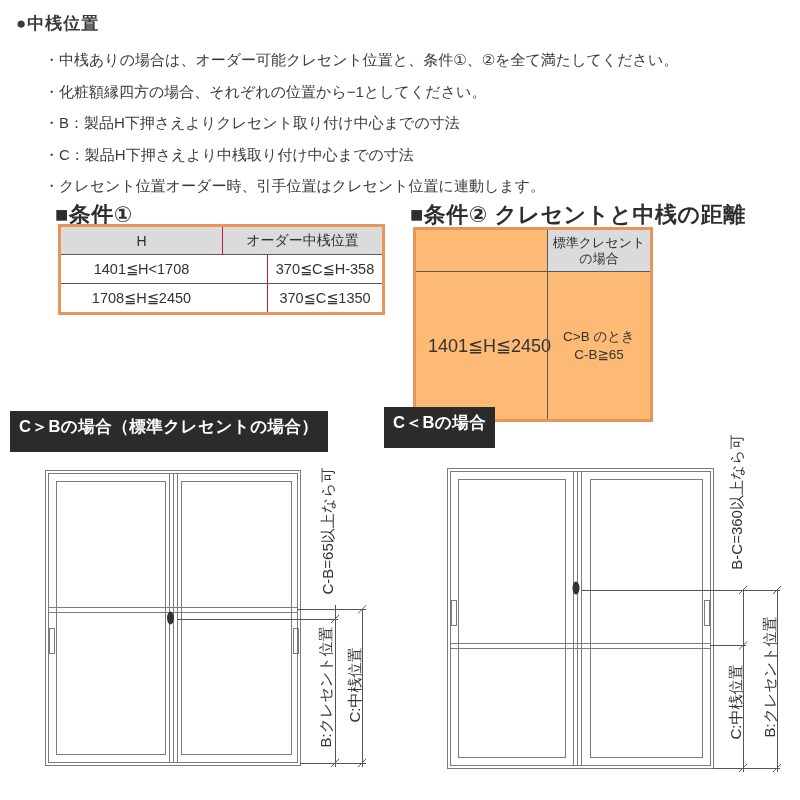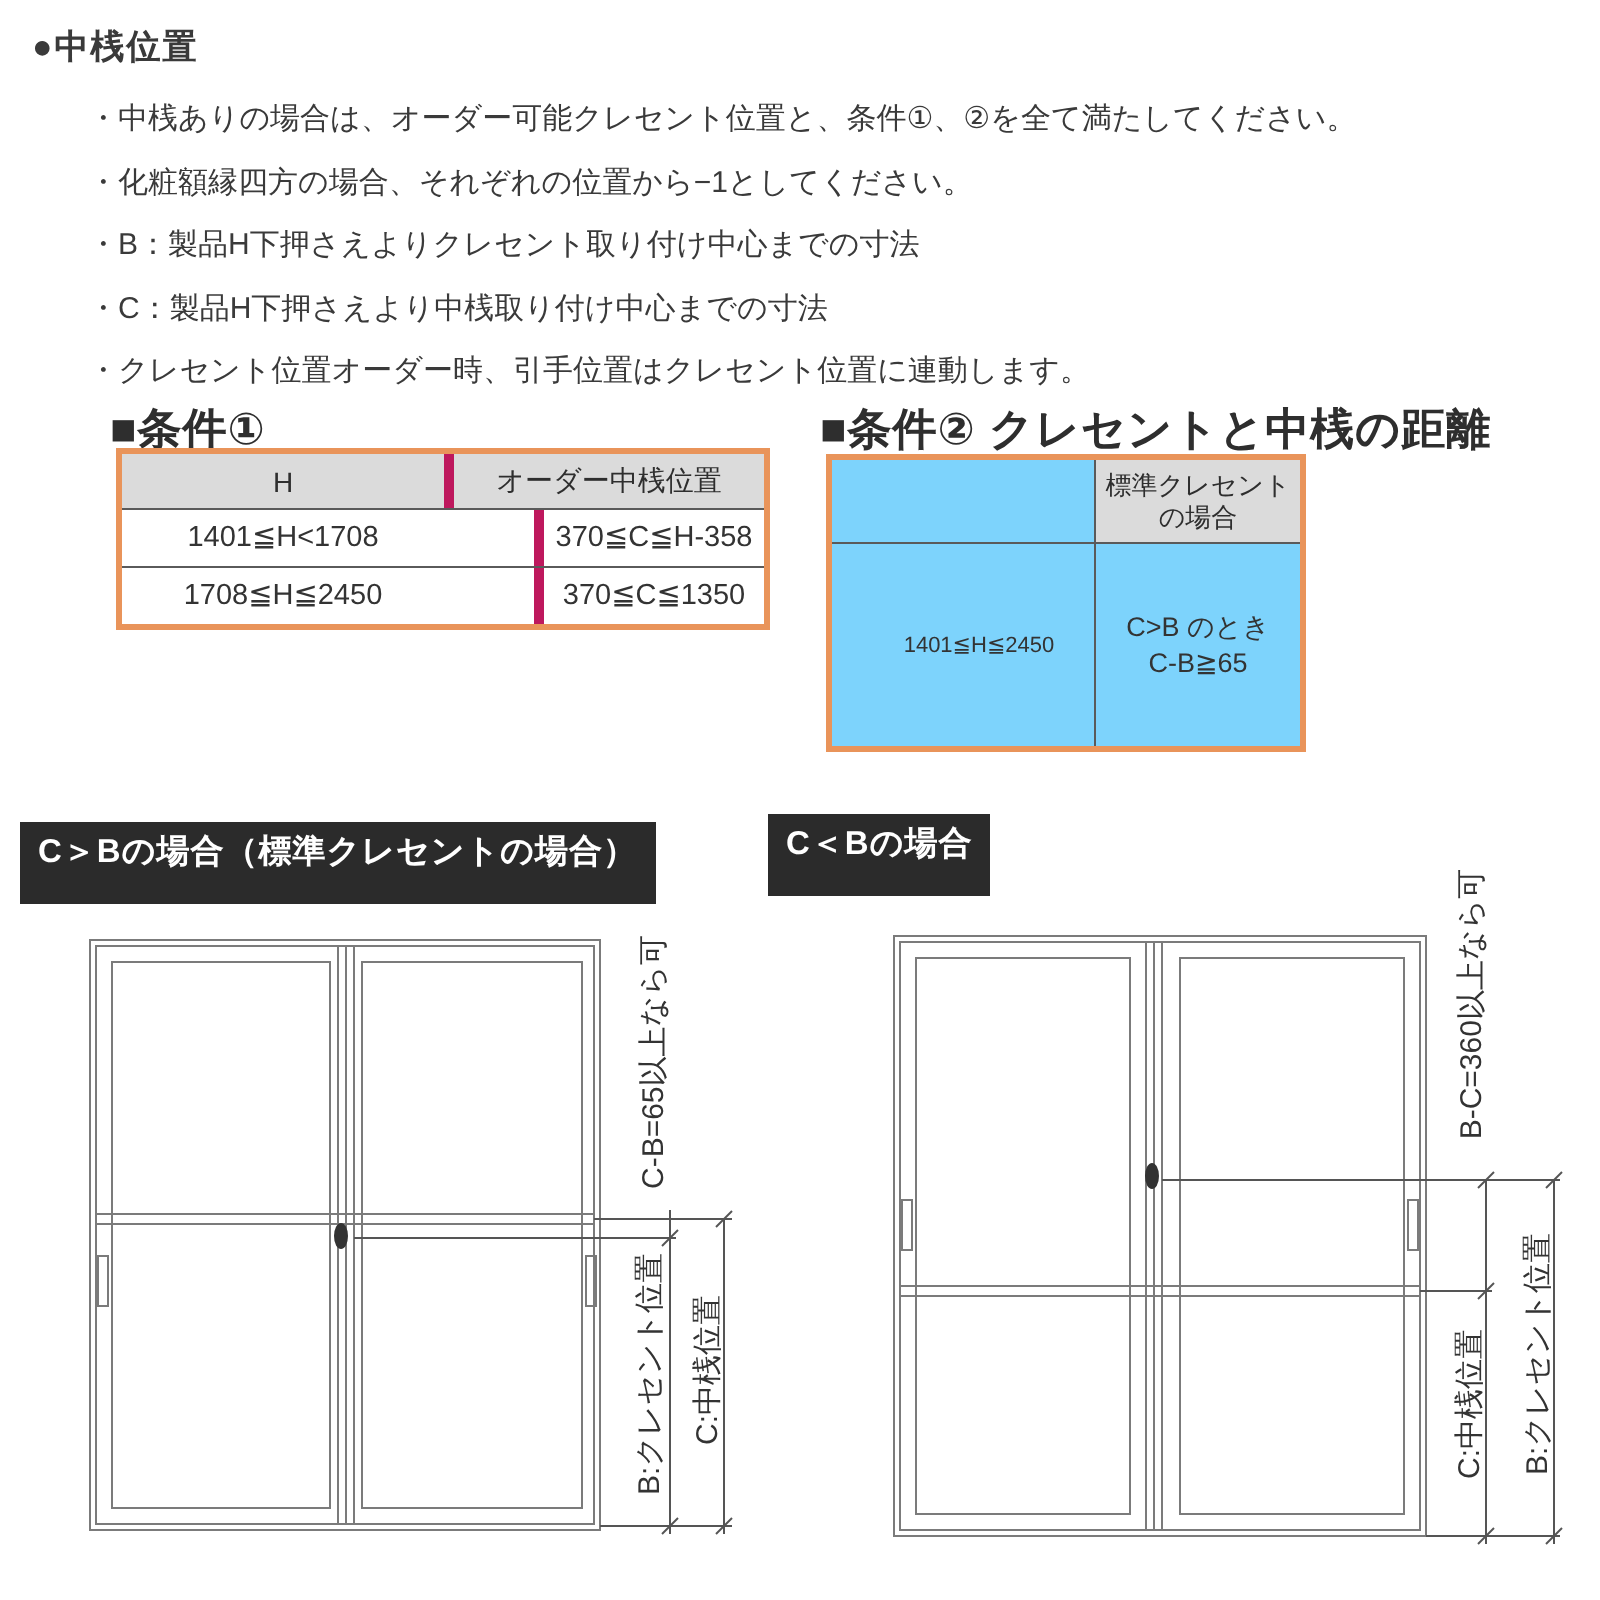--- a/index.html
+++ b/index.html
@@ -13,32 +13,32 @@
   .cond-title { position:absolute; font-size:22px; font-weight:bold; color:#2e2e2e; letter-spacing:0.5px; }
   .cond1-title { left:55px; top:200px; }
   .cond2-title { left:410px; top:200px; }
 
   
   .t1 { position:absolute; left:58px; top:224px; width:327px; border:3px solid #E9945A; background:#fff; }
   .t1 .row { display:flex; }
   .t1 .hrow { background:#DBDBDB; height:27px; }
   .t1 .brow { height:29px; border-top:1px solid #5a5a5a;gap:45px; }
   .t1 .c1 { width:161px; }
-  .t1 .c2 { width:160px; border-left:5px solid #be185d; flex:1; }
+  .t1 .c2 { width:160px; border-left:1px solid #be185d; flex:1; }
   .t1 .cell { display:flex; align-items:center; justify-content:center; font-size:14.5px; color:#333; }
   .t1 .hrow .cell { font-size:14px; color:#2e2e2e; }
 
   
-  .t2 { position:absolute; left:413px; top:227px; width:240px; height:149px; border:3px solid #E9945A; background:#7dd3fc; display:flex; flex-direction:column; }
+  .t2 { position:absolute; left:413px; top:227px; width:240px; height:195px; border:3px solid #E9945A; background:#fdba74; display:flex; flex-direction:column; }
   .t2 .hrow { display:flex; height:41px; }
   .t2 .brow { display:flex; flex:1; border-top:1px solid #5a5a5a; }
   .t2 .c1 { width:131px; display:flex; align-items:center; justify-content:center; }
   .t2 .c2 { flex:1; border-left:1px solid #5a5a5a; display:flex; flex-direction:column; align-items:center; justify-content:center; }
   .t2 .hc2 { background:#DBDBDB; font-size:13px; line-height:16px; text-align:center; color:#2e2e2e; }
-  .t2 .rowheader { font-size:11px; color:#333;padding-left:16px; }
+  .t2 .rowheader { font-size:18px; color:#333;padding-left:16px; }
   .t2 .case { text-align:center; font-size:13.5px; line-height:18px; color:#333; }
   .t2 .case + .case { margin-top:14px; }
 
   .black-bar { position:absolute; background:#2B2B2B; color:#fff; font-weight:bold; font-size:16.5px; line-height:30px; height:41px; padding:0 9px; white-space:nowrap; letter-spacing:0.5px; }
   .bar-left { left:10px; top:411px; }
   .bar-right { left:384px; top:407px; }
 
   svg { position:absolute; }
   .win { stroke:#7b7b7b; fill:none; stroke-width:1; }
   .dim { stroke:#555; fill:none; stroke-width:1; }

